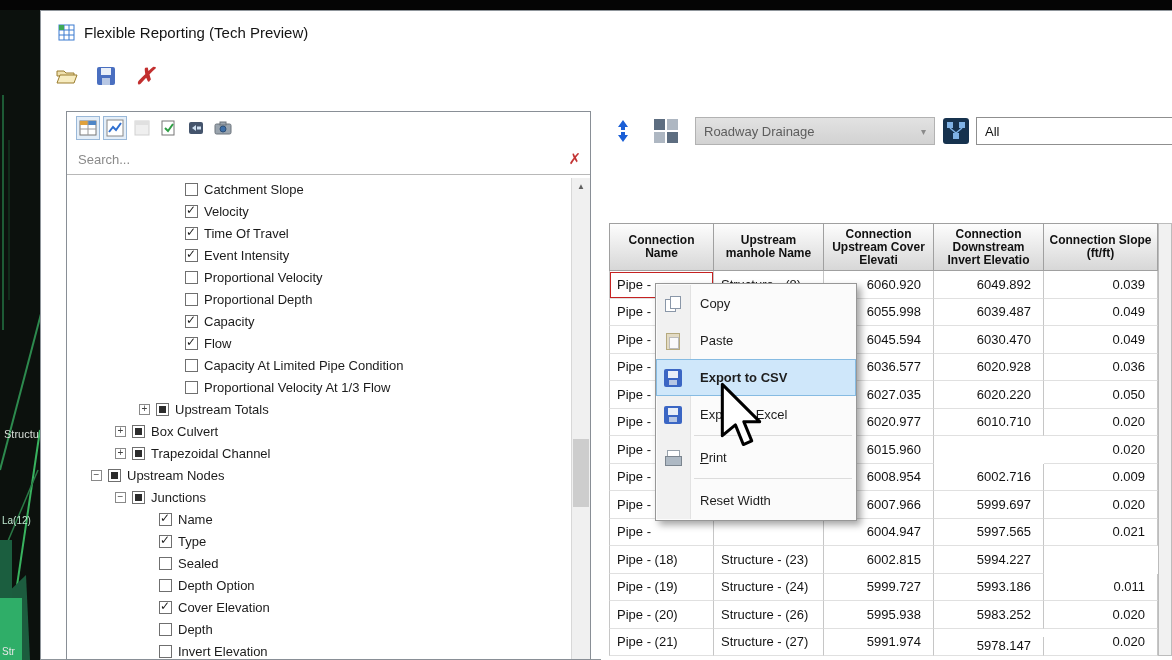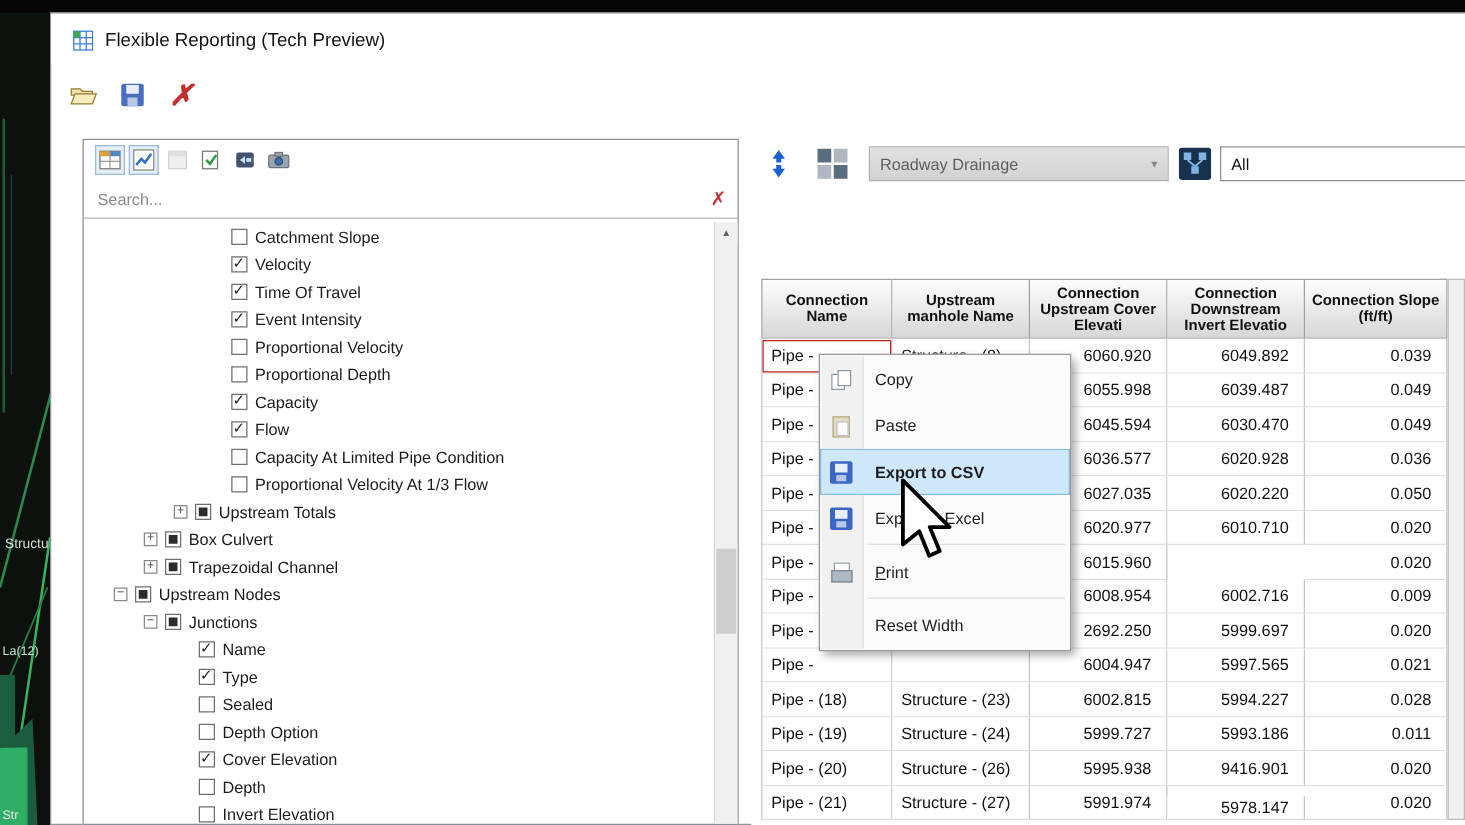--- a/index.html
+++ b/index.html
@@ -391,50 +391,49 @@
             <div class="g-row">
               <div class="g-cell txt first" style="width: 105px;">Pipe -</div>
               <div class="g-cell txt" style="width: 110px;"></div>
               <div class="g-cell num" style="width: 110px;">6008.954</div>
               <div class="g-cell num" style="width: 110px;">6002.716</div>
               <div class="g-cell num" style="width: 114px;">0.009</div>
             </div>
             <div class="g-row">
               <div class="g-cell txt first" style="width: 105px;">Pipe -</div>
               <div class="g-cell txt" style="width: 110px;"></div>
-              <div class="g-cell num" style="width: 110px;">2692.250</div>
+              <div class="g-cell num" style="width: 110px;">6007.966</div>
               <div class="g-cell num" style="width: 110px;">5999.697</div>
               <div class="g-cell num" style="width: 114px;">0.020</div>
             </div>
             <div class="g-row">
               <div class="g-cell txt first" style="width: 105px;">Pipe -</div>
               <div class="g-cell txt" style="width: 110px;"></div>
               <div class="g-cell num" style="width: 110px;">6004.947</div>
               <div class="g-cell num" style="width: 110px;">5997.565</div>
               <div class="g-cell num" style="width: 114px;">0.021</div>
             </div>
             <div class="g-row">
               <div class="g-cell txt first" style="width: 105px;">Pipe - (18)</div>
               <div class="g-cell txt" style="width: 110px;">Structure - (23)</div>
               <div class="g-cell num" style="width: 110px;">6002.815</div>
               <div class="g-cell num" style="width: 110px;">5994.227</div>
-              <div class="g-cell num" style="width: 114px;">0.028</div>
             </div>
             <div class="g-row">
               <div class="g-cell txt first" style="width: 105px;">Pipe - (19)</div>
               <div class="g-cell txt" style="width: 110px;">Structure - (24)</div>
               <div class="g-cell num" style="width: 110px;">5999.727</div>
               <div class="g-cell num" style="width: 110px;">5993.186</div>
               <div class="g-cell num" style="width: 114px;">0.011</div>
             </div>
             <div class="g-row">
               <div class="g-cell txt first" style="width: 105px;">Pipe - (20)</div>
               <div class="g-cell txt" style="width: 110px;">Structure - (26)</div>
               <div class="g-cell num" style="width: 110px;">5995.938</div>
-              <div class="g-cell num" style="width: 110px;">9416.901</div>
+              <div class="g-cell num" style="width: 110px;">5983.252</div>
               <div class="g-cell num" style="width: 114px;">0.020</div>
             </div>
             <div class="g-row">
               <div class="g-cell txt first" style="width: 105px;">Pipe - (21)</div>
               <div class="g-cell txt" style="width: 110px;">Structure - (27)</div>
               <div class="g-cell num" style="width: 110px;">5991.974</div>
               <div class="g-cell num" style="width: 110px; margin-top: 8px;">5978.147</div>
               <div class="g-cell num" style="width: 114px;">0.020</div>
             </div>
           </div>

